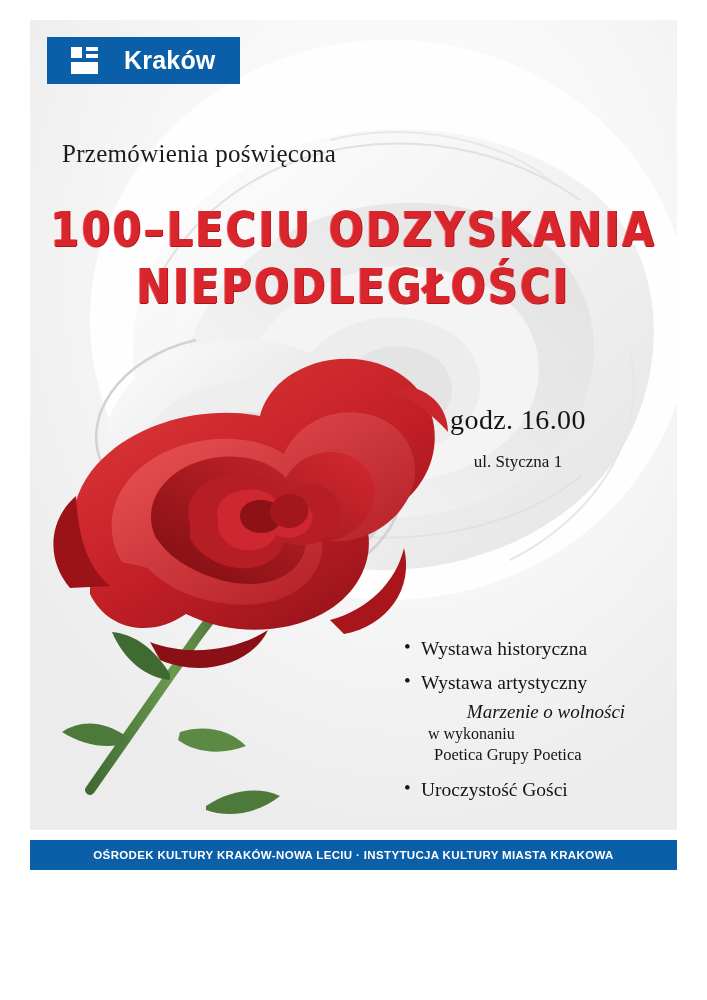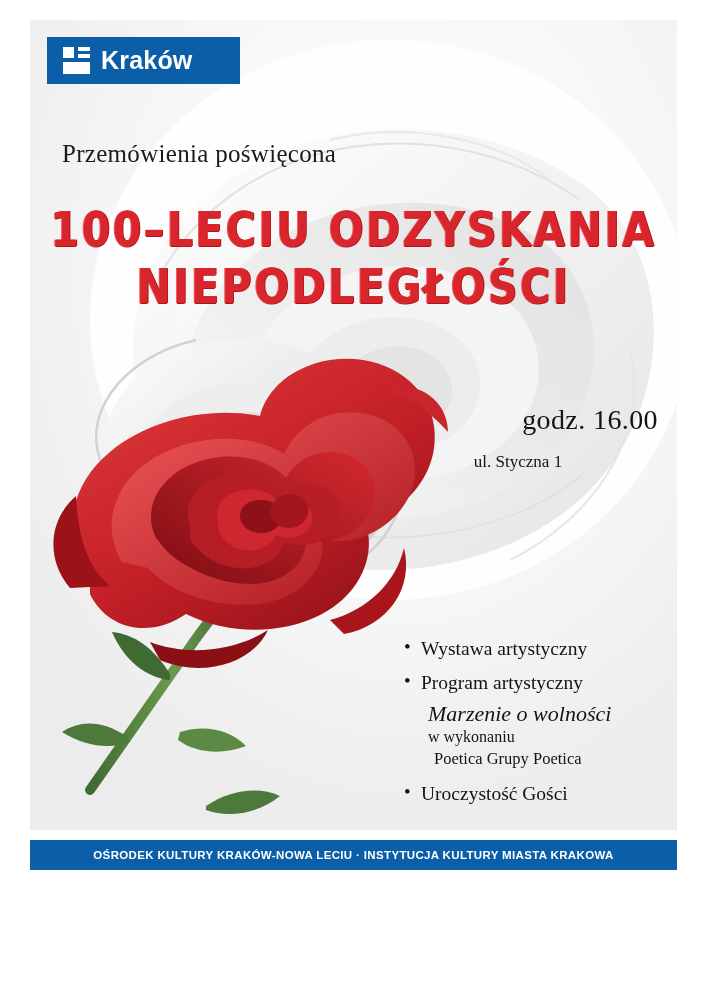--- a/index.html
+++ b/index.html
@@ -26,22 +26,23 @@
   .art svg { position: absolute; left: 0; top: 0; }
 
   
   .krakow-bar {
     position: absolute;
     left: 47px; top: 37px;
     width: 193px; height: 47px;
     background: #0b5ea8;
     display: flex;
     align-items: center;
-    padding-left: 16px;
-    z-index: 6;
+    padding-left: 24px;
+    z-index: 6;
+    gap: 15px;
   }
   .krakow-mark {
     width: 27px; height: 27px;
     position: relative;
     margin-right: 11px;
     flex: none;
   }
   .krakow-mark i {
     position: absolute;
     background: #ffffff;
@@ -97,21 +98,21 @@
   .dateblock {
     position: absolute;
     left: 378px; top: 400px;
     width: 280px;
     text-align: center;
     z-index: 6;
     font-family: "Liberation Serif", serif;
     color: #141414;
   }
   .dateblock .d1 { font-size: 28px; letter-spacing: 0.4px; }
-  .dateblock .d2 { font-size: 28px; margin-top: 4px; letter-spacing: 0.4px; text-align: right; }
+  .dateblock .d2 { font-size: 28px; margin-top: 4px; letter-spacing: 0.4px; }
   .dateblock .d3 { font-size: 17px; margin-top: 16px; }
 
   
   .program {
     position: absolute;
     left: 404px; top: 637px;
     width: 260px;
     z-index: 6;
     font-family: "Liberation Serif", serif;
     color: #141414;
@@ -125,24 +126,25 @@
   }
   .program .item::before {
     content: "\2022";
     position: absolute;
     left: 0; top: -1px;
     font-size: 19px;
     color: #141414;
   }
   .program .sub-i {
     font-style: italic;
-    font-size: 22px;
+    font-size: 19px;
     padding-left: 24px;
     line-height: 1.25;
     margin-top: -6px;
+    text-align: center;
   }
   .program .sub-n {
     font-size: 16px;
     padding-left: 24px;
     line-height: 1.3;
   }
   .program .sub-n2 {
     font-size: 16.5px;
     padding-left: 30px;
     line-height: 1.3;
@@ -287,22 +289,22 @@
     <div class="l1">100–LECIU ODZYSKANIA</div>
     <div class="l2">NIEPODLEGŁOŚCI</div>
   </div>
 
   <div class="dateblock">
     <div class="d2">godz. 16.00</div>
     <div class="d3">ul. Styczna 1</div>
   </div>
 
   <div class="program">
+    <div class="item">Wystawa historyczna</div>
     <div class="item">Wystawa artystyczny</div>
-    <div class="item">Program artystyczny</div>
     <div class="sub-i">Marzenie o wolności</div>
     <div class="sub-n">w wykonaniu</div>
     <div class="sub-n2">Poetica Grupy Poetica</div>
     <div class="item">Uroczystość Gości</div>
   </div>
 
   <div class="blue-strip">OŚRODEK KULTURY KRAKÓW-NOWA LECIU · INSTYTUCJA KULTURY MIASTA KRAKOWA</div>
 
   <div class="footer">
     

